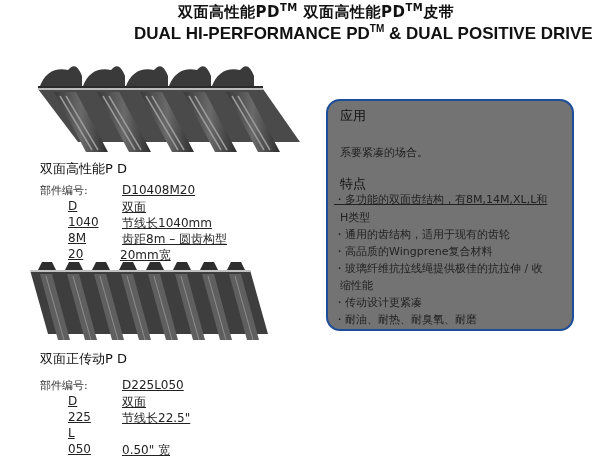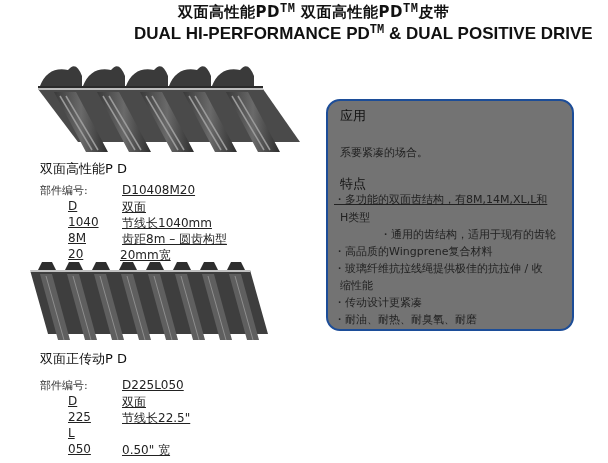--- a/index.html
+++ b/index.html
@@ -1,19 +1,19 @@
 <!DOCTYPE html>
 <html><head>
 <meta charset="utf-8">
 <style>
   html,body{margin:0;padding:0;background:#ffffff;}
   body{width:608px;height:463px;position:relative;overflow:hidden;font-family:"DejaVu Sans",sans-serif;color:#222;}
   .title-cn{position:absolute;left:178px;top:3px;font-size:15px;font-weight:bold;color:#111;letter-spacing:0.5px;white-space:nowrap;}
   .title-en{position:absolute;left:134px;top:24px;font-family:"Liberation Sans",sans-serif;font-size:17px;font-weight:bold;color:#111;white-space:nowrap;}
-  sup{font-size:12px;vertical-align:top;position:relative;top:-1px;font-family:Liberation Mono, monospace;}
+  sup{font-size:10px;vertical-align:top;position:relative;top:-1px;}
 
   .belt{position:absolute;}
   .belt1{left:38px;top:64px;width:265px;height:90px;}
   .belt2{left:30px;top:262px;width:250px;height:80px;}
 
   .section-title{position:absolute;font-size:13px;color:#111;white-space:nowrap;text-align:center;}
   .spec{position:absolute;font-size:12px;color:#222;white-space:nowrap;text-decoration:underline;}
   .spec-label{position:absolute;font-size:11px;color:#333;white-space:nowrap;}
 
   .panel{position:absolute;left:326px;top:99px;width:248px;height:232px;background:#737373;border:2px solid #1c4d98;border-radius:14px;box-sizing:border-box;}
@@ -123,19 +123,19 @@
 <div class="spec" style="left:122px;top:426px;margin-top:36px;">型齿距 – 梯形齿结构</div>
 <div class="spec" style="left:68px;top:442px;">050</div>
 <div class="spec" style="left:122px;top:442px;"> 0.50" 宽</div>
 
 <div class="panel">
   <div class="h" style="left:12px;top:6px;">应用</div>
   <div class="p" style="left:12px;top:44px;">系要紧凑的场合。</div>
   <div class="h" style="left:12px;top:74px;text-align:right;">特点</div>
   <div class="p" style="left:6px;top:91px;text-decoration:underline;">・多功能的双面齿结构，有8M,14M,XL,L和</div>
   <div class="p" style="left:12px;top:109px;">H类型</div>
-  <div class="p" style="left:6px;top:126px;margin-left:46px;">・通用的齿结构，适用于现有的齿轮</div>
+  <div class="p" style="left:6px;top:126px;">・通用的齿结构，适用于现有的齿轮</div>
   <div class="p" style="left:6px;top:143px;">・高品质的Wingprene复合材料</div>
   <div class="p" style="left:6px;top:160px;">・玻璃纤维抗拉线绳提供极佳的抗拉伸 / 收</div>
   <div class="p" style="left:12px;top:177px;">缩性能</div>
   <div class="p" style="left:6px;top:194px;">・传动设计更紧凑</div>
   <div class="p" style="left:6px;top:211px;">・耐油、耐热、耐臭氧、耐磨</div>
 </div>
 
 </body></html>

